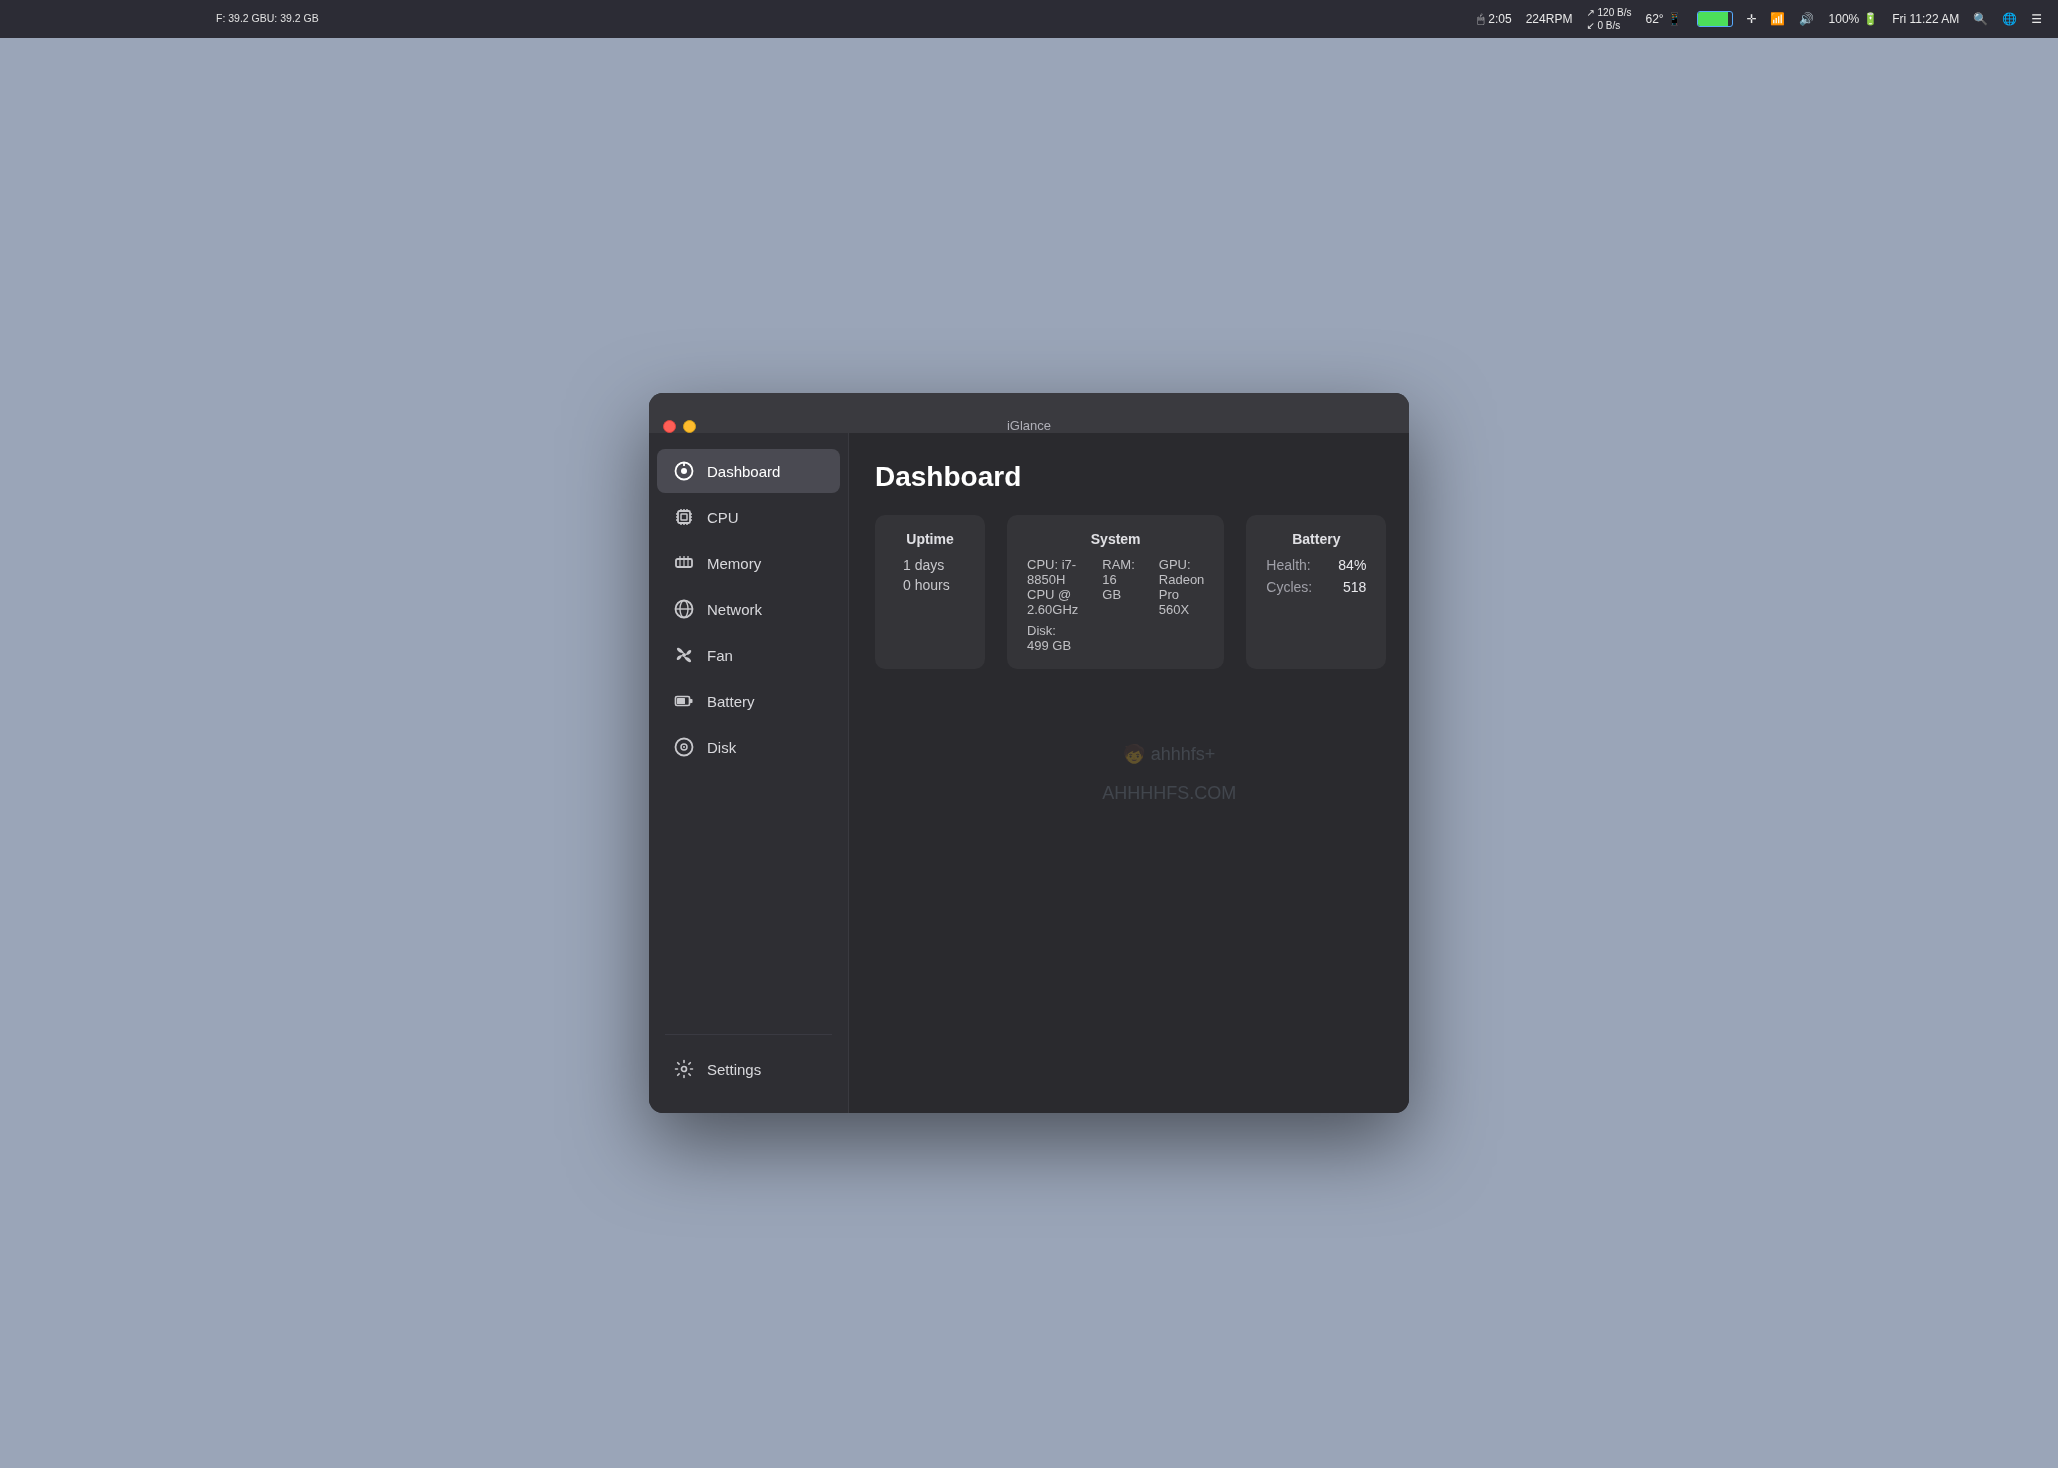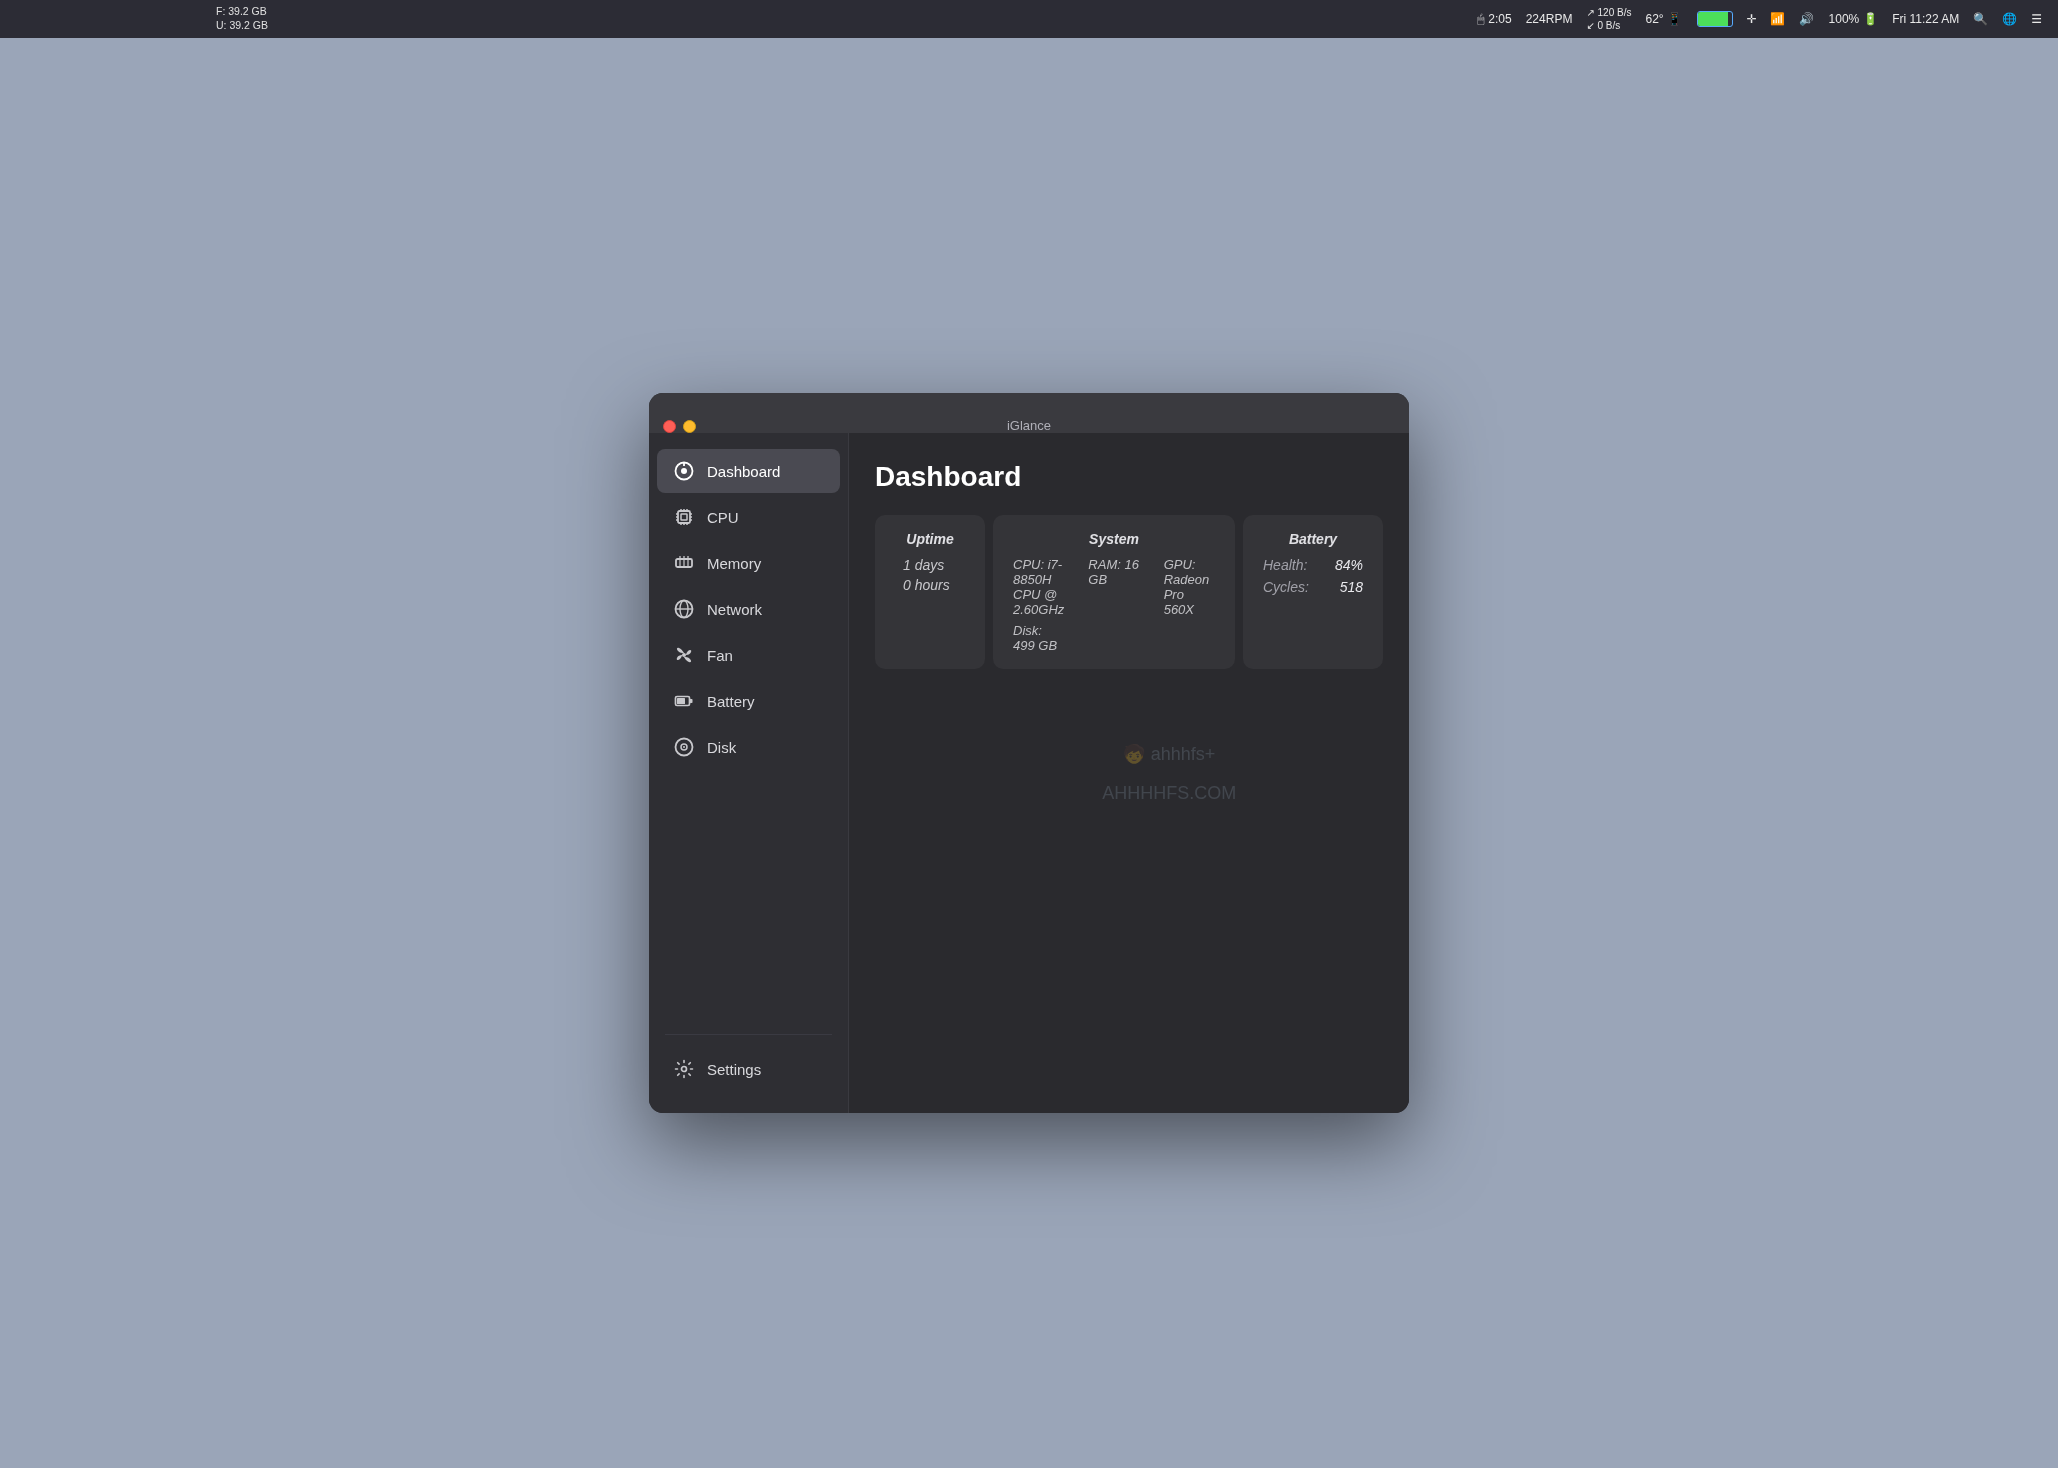--- a/index.html
+++ b/index.html
@@ -27,21 +27,21 @@
       font-size: 12px;
       gap: 14px;
       position: fixed;
       top: 0;
       left: 0;
       z-index: 100;
     }
 
     .menu-bar-left {
       display: flex;
-      flex-direction: column;
+      flex-direction: row;
       font-size: 10.5px;
       line-height: 1.3;
       color: #e0e0e0;
       margin-right: auto;
       margin-left: 200px;
     }
 
     .menu-bar-items {
       display: flex;
       align-items: center;
@@ -211,22 +211,21 @@
 
     .page-title {
       font-size: 28px;
       font-weight: 700;
       color: white;
       margin-bottom: 22px;
     }
 
     .dashboard-cards {
       display: flex;
-      gap: 8px;
-      font-style: italic;
+      gap: 22px;
     }
 
     .card {
       background: #343438;
       border-radius: 10px;
       padding: 16px 20px;
       color: white;
     }
 
     .card-uptime {

